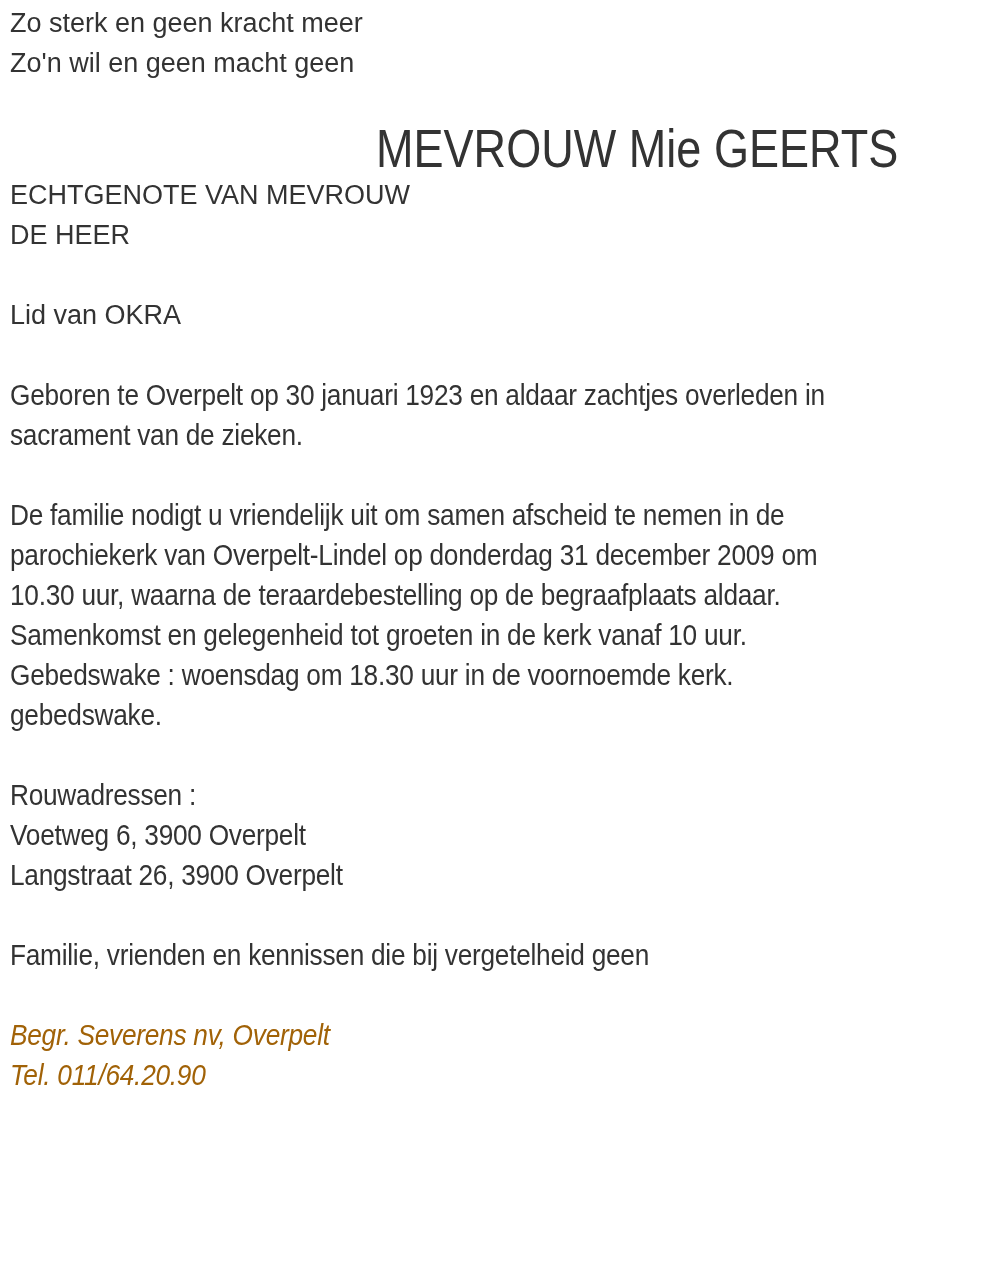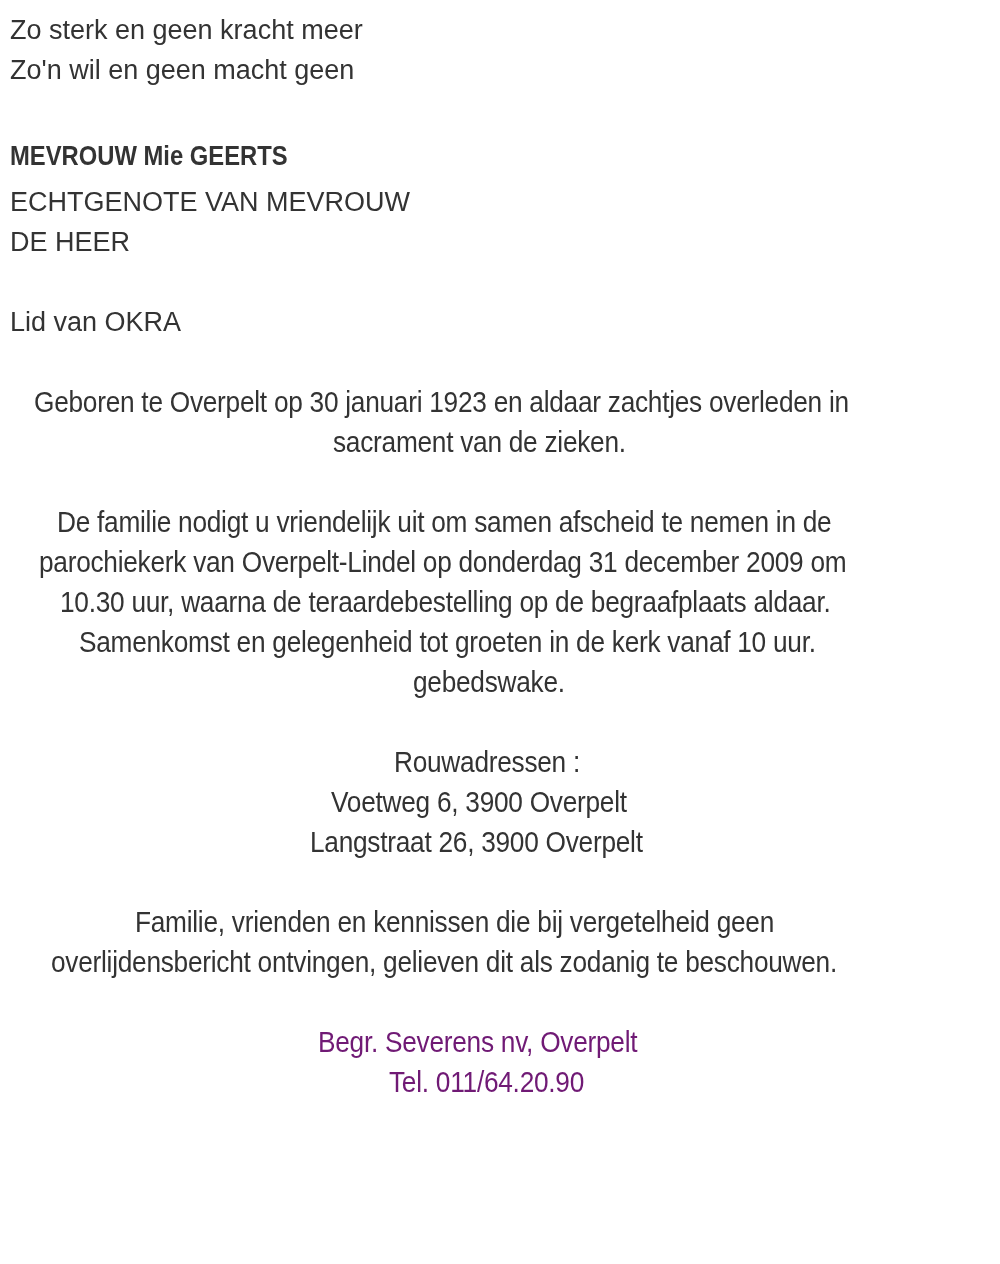--- a/index.html
+++ b/index.html
@@ -8,56 +8,57 @@
     background: #ffffff;
   }
   body {
     width: 1000px;
     height: 1264px;
     overflow: hidden;
     font-family: "Liberation Sans", sans-serif;
     color: #333333;
   }
   .doc {
-    padding: 10px 10px 0 10px;
+    padding: 3px 10px 0 10px;
   }
   .line {
     height: 40px;
     line-height: 40px;
     font-size: 27px;
     white-space: nowrap;
   }
   .spacer {
     height: 40px;
   }
   .title-line {
     height: 52px;
     line-height: 52px;
-    font-size: 28px;
-    font-weight: bold;
+    font-size: 53px;
+    font-weight: normal;
     white-space: nowrap;
+    text-align: right;
   }
   .title-line > span {
     display: inline-block;
     transform: scaleX(0.85);
     transform-origin: left center;
   }
   
   .cond {
     font-size: 30px;
-    text-align: center;
   }
   .cond > span {
     display: inline-block;
     transform: scaleX(0.875);
     transform-origin: left center;
     letter-spacing: -0.3px;
   }
   .muted {
-    color: #701a75;
+    color: #a16207;
+    font-style: italic;
   }
 </style>
 </head>
 <body>
 
 <div class="doc">
 
   <div class="line"><span>Zo sterk en geen kracht meer</span></div>
   <div class="line"><span>Zo'n wil en geen macht geen</span></div>
 
@@ -76,31 +77,31 @@
 
   <div class="line cond"><span>Geboren te Overpelt op 30 januari 1923 en aldaar zachtjes overleden in</span></div>
   <div class="line cond"><span>sacrament van de zieken.</span></div>
 
   <div class="spacer"></div>
 
   <div class="line cond"><span>De familie nodigt u vriendelijk uit om samen afscheid te nemen in de</span></div>
   <div class="line cond"><span>parochiekerk van Overpelt-Lindel op donderdag 31 december 2009 om</span></div>
   <div class="line cond"><span>10.30 uur, waarna de teraardebestelling op de begraafplaats aldaar.</span></div>
   <div class="line cond"><span>Samenkomst en gelegenheid tot groeten in de kerk vanaf 10 uur.</span></div>
+  <div class="line cond"><span>Gebedswake : woensdag om 18.30 uur in de voornoemde kerk.</span></div>
   <div class="line cond"><span>gebedswake.</span></div>
 
   <div class="spacer"></div>
 
   <div class="line cond"><span>Rouwadressen :</span></div>
   <div class="line cond"><span>Voetweg 6, 3900 Overpelt</span></div>
   <div class="line cond"><span>Langstraat 26, 3900 Overpelt</span></div>
 
   <div class="spacer"></div>
 
   <div class="line cond"><span>Familie, vrienden en kennissen die bij vergetelheid geen</span></div>
-  <div class="line cond"><span>overlijdensbericht ontvingen, gelieven dit als zodanig te beschouwen.</span></div>
 
   <div class="spacer"></div>
 
   <div class="line cond muted"><span>Begr. Severens nv, Overpelt</span></div>
   <div class="line cond muted"><span>Tel. 011/64.20.90</span></div>
 
 </div>
 
 </body></html>

